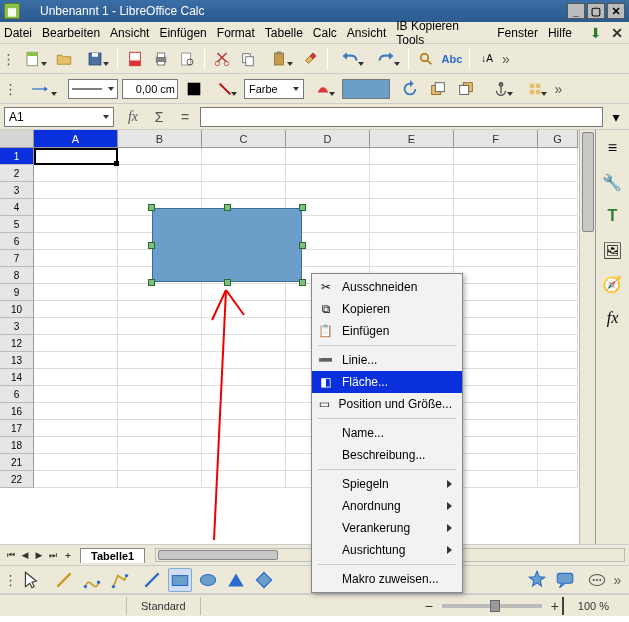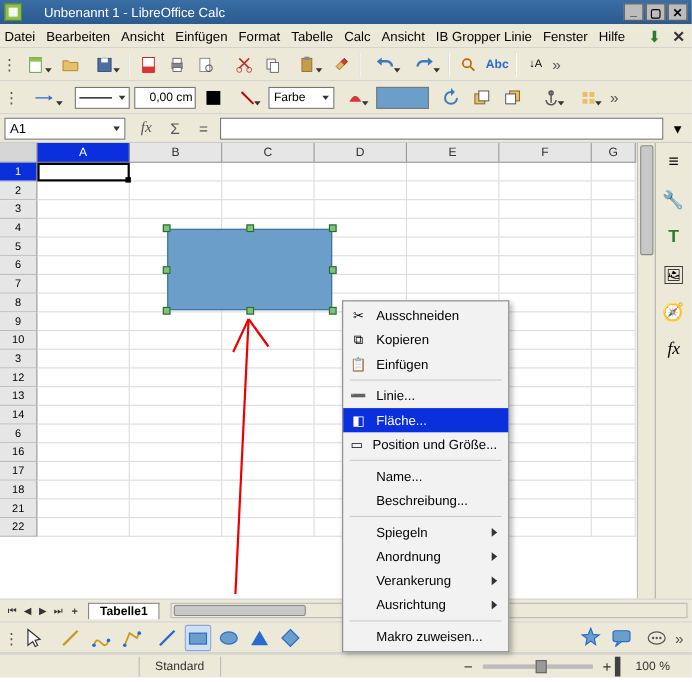--- a/index.html
+++ b/index.html
@@ -322,21 +322,21 @@
 
 <div class="menubar">
   <span>Datei</span>
   <span>Bearbeiten</span>
   <span>Ansicht</span>
   <span>Einfügen</span>
   <span>Format</span>
   <span>Tabelle</span>
   <span>Calc</span>
   <span>Ansicht</span>
-  <span>IB Gropper Linie</span>
+  <span>IB Kopieren Tools</span>
   <span>Fenster</span>
   <span>Hilfe</span>
   <div class="spacer"></div>
   <div class="dl-btn">⬇</div>
   <div class="x-btn">✕</div>
 </div>
 
 <div class="toolbar">
   <div class="dots">⋮</div>
   <div class="tbtn dropdown">
@@ -926,14 +926,14 @@
   <div class="panel">Standard</div>
   <div class="panel" style="width:80px;"></div>
   <div class="flexsp"></div>
   <div class="zoomslider">
     <span class="pm">−</span>
     <div class="track">
         <div class="knob"></div>
       </div>
     <span class="pm">+</span>
   </div>
-  <div class="panel" style="border-left:5px solid #404040;">100 %</div>
+  <div class="panel" style="border-left:2px solid #404040;">100 %</div>
 </div>
 
 </body></html>

